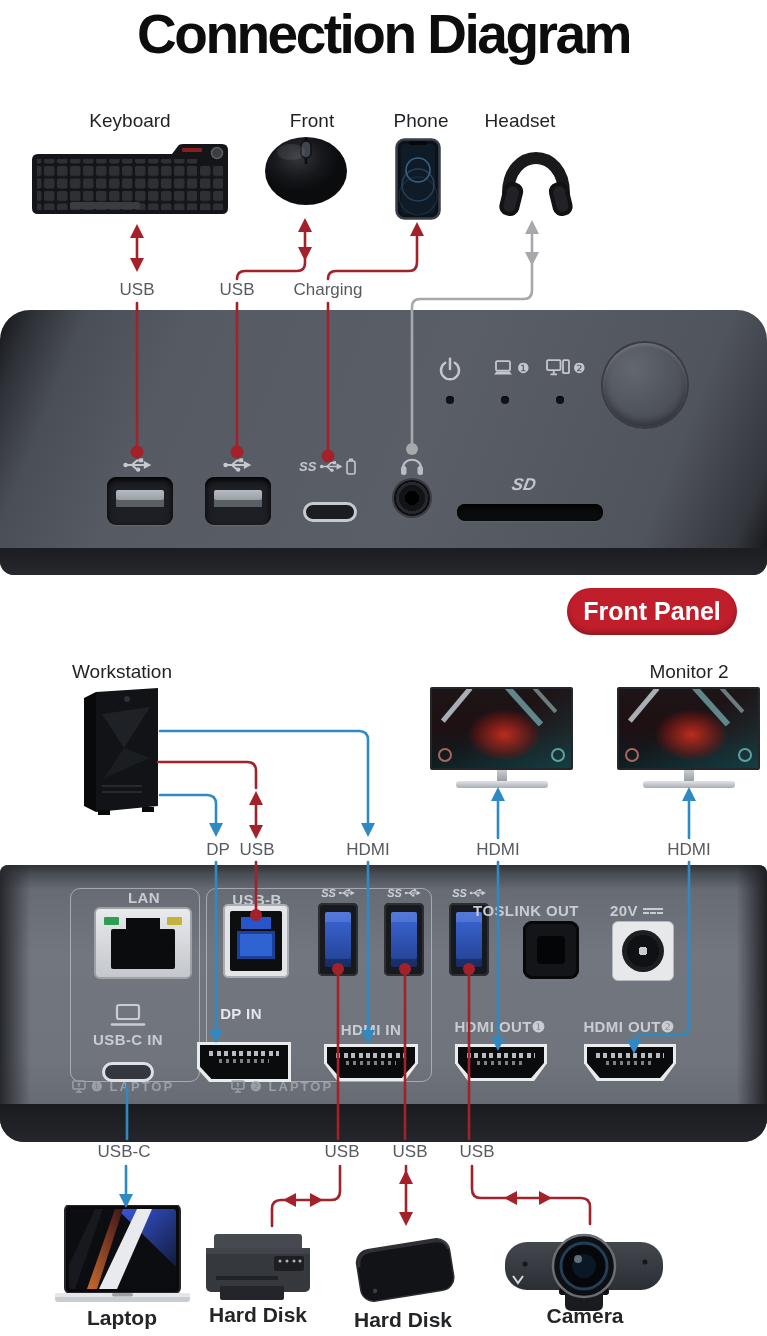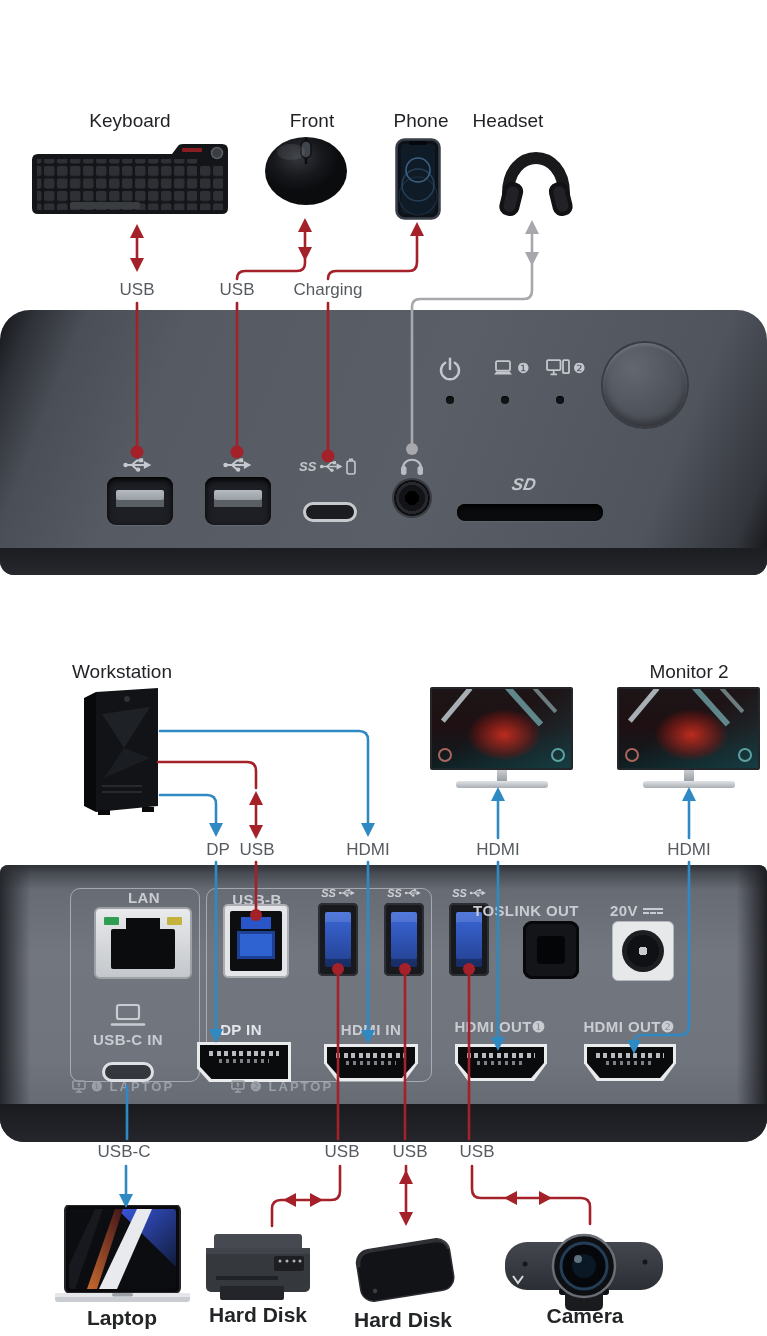--- a/index.html
+++ b/index.html
@@ -113,25 +113,26 @@
         <path d="M3,7 H20"></path>
         <path d="M8.5,7 L13,3 H15.5"></path>
         <path d="M8.5,7 L13,11"></path>
         <rect x="15" y="1.2" width="3.4" height="3.4" fill="currentColor" stroke="none"></rect>
         <circle cx="14" cy="11" r="1.9" fill="currentColor" stroke="none"></circle>
         <polygon points="19,3.6 25.5,7 19,10.4" fill="currentColor" stroke="none"></polygon>
       </g>
     </defs>
   </svg>
 
+  <div id="title" class="abs">Connection Diagram</div>
 
   <div class="abs devlabel ctr" style="left:130px;top:110px">Keyboard</div>
   <div class="abs devlabel ctr" style="left:312px;top:110px">Front</div>
   <div class="abs devlabel ctr" style="left:421px;top:110px">Phone</div>
-  <div class="abs devlabel ctr" style="left:508px;top:110px">Headset</div>
+  <div class="abs devlabel ctr" style="left:520px;top:110px">Headset</div>
 
   <svg class="abs" style="left:30px;top:140px" width="200" height="82" viewBox="0 0 200 82">
     <defs>
         <pattern id="kb" width="13" height="12.5" patternUnits="userSpaceOnUse">
       <rect x="1" y="1" width="10.5" height="10" rx="2" fill="#2e3036"></rect>
         </pattern>
       </defs>
     <path d="M2,20 Q2,14 8,14 H142 L148,6 Q149,4 153,4 H192 Q198,4 198,10 V68 Q198,74 192,74 H8 Q2,74 2,68 Z" fill="#141518"></path>
     <rect x="7" y="19" width="160" height="51" fill="url(#kb)"></rect>
     <rect x="170" y="24" width="23" height="46" fill="url(#kb)"></rect>
@@ -236,20 +237,21 @@
         <rect x="17" y="1.2" width="6" height="13" rx="1" fill="none" stroke="#c4c7cc" stroke-width="1.8"></rect>
       </svg>
       <span class="numglyph">❷</span>
     </div>
     <div class="abs led" style="left:446px;top:86px"></div>
     <div class="abs led" style="left:501px;top:86px"></div>
     <div class="abs led" style="left:556px;top:86px"></div>
     <div class="abs bigbtn" style="left:603px;top:33px;width:84px;height:84px"></div>
   </div>
 
+  <div class="abs badge" style="left:567px;top:588px;width:170px;height:47px">Front Panel</div>
 
   <div class="abs devlabel ctr" style="left:122px;top:661px">Workstation</div>
   <div class="abs devlabel ctr" style="left:503px;top:692px">Monitor 1</div>
   <div class="abs devlabel ctr" style="left:689px;top:661px">Monitor 2</div>
 
   <svg class="abs" style="left:78px;top:686px" width="88" height="132" viewBox="0 0 88 132">
     <polygon points="6,12 18,6 18,126 6,120" fill="#08090b"></polygon>
     <polygon points="18,6 80,2 80,120 18,126" fill="#121316"></polygon>
     <polygon points="24,28 72,21 46,62" fill="#1e2126"></polygon>
     <polygon points="46,62 72,72 26,92" fill="#1a1d21"></polygon>
@@ -354,21 +356,21 @@
         <div class="dcring"></div>
       </div>
 
     <svg class="abs" style="left:109px;top:138px" width="38" height="26" viewBox="0 0 38 26">
       <rect x="8" y="2" width="22" height="14" rx="2" fill="none" stroke="#c9ccd1" stroke-width="2.2"></rect>
       <path d="M3,21.5 H35" stroke="#c9ccd1" stroke-width="2.6" stroke-linecap="round"></path>
     </svg>
     <div class="abs rp-label ctr" style="left:128px;top:166px">USB-C IN</div>
     <div class="abs usbc rear" style="left:102px;top:197px;width:52px;height:20px;box-sizing:border-box"></div>
 
-    <div class="abs rp-label white ctr" style="left:241px;top:156px">DP IN</div>
+    <div class="abs rp-label white ctr" style="left:241px;top:140px">DP IN</div>
     <div class="abs dpout" style="left:197px;top:177px;width:94px;height:40px">
       <div class="dpin_"></div>
         <div class="pins"></div>
         <div class="pins2"></div>
     </div>
 
     <div class="abs rp-label ctr" style="left:371px;top:156px">HDMI IN</div>
     <div class="abs hdmiout" style="left:324px;top:179px;width:94px;height:37px">
       <div class="hdmiin_"></div>
         <div class="pins"></div>

